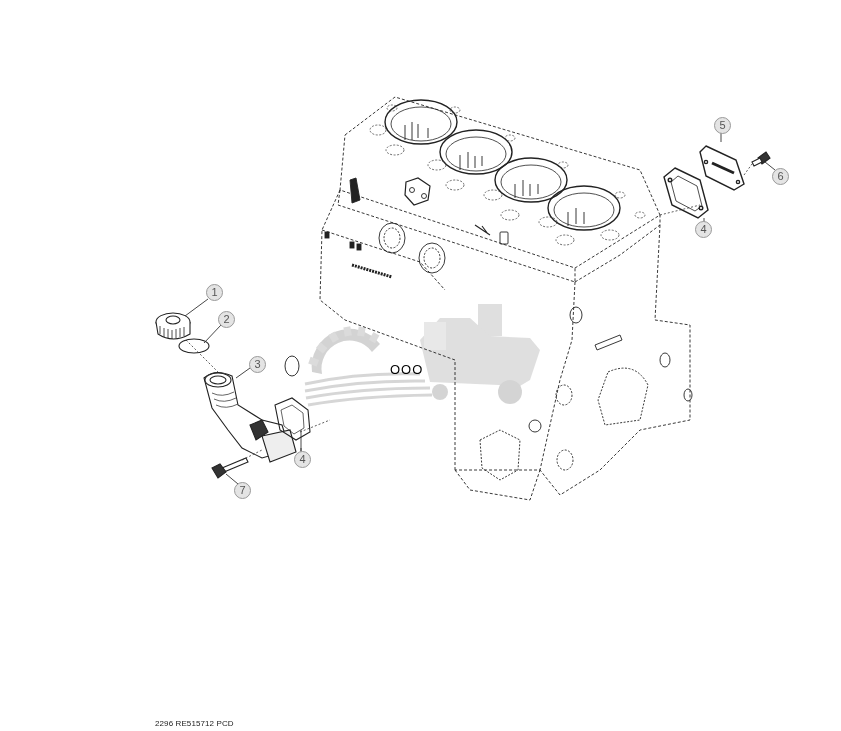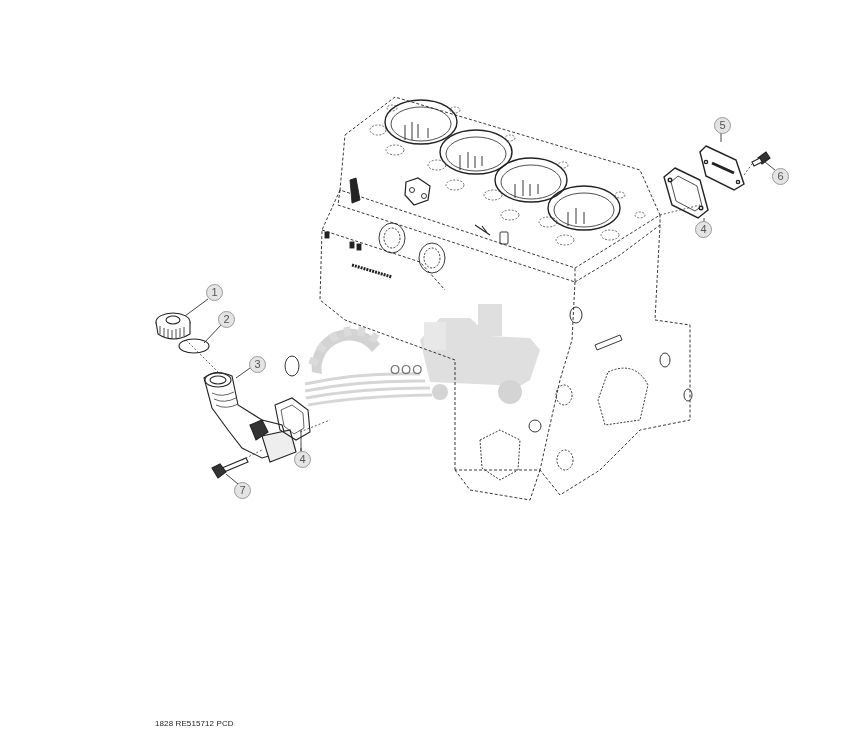--- a/index.html
+++ b/index.html
@@ -55,21 +55,21 @@
       color: #b8b8b8;
       letter-spacing: 1px;
       line-height: 34px;
     }
     .watermark-ooo {
       position: absolute;
       left: 390px;
       top: 362px;
       font-family: "Liberation Sans", sans-serif;
       font-size: 13px;
-      color: #737373;
+      color: #000000;
       letter-spacing: 1px;
     }
   </style>
 </head>
 <body>
 
 <div class="canvas">
 
   <svg class="drawing" viewBox="0 0 841 731" xmlns="http://www.w3.org/2000/svg">
 
@@ -250,14 +250,14 @@
 
   <div class="callout" style="left:206px; top:284px;">1</div>
   <div class="callout" style="left:218px; top:311px;">2</div>
   <div class="callout" style="left:249px; top:356px;">3</div>
   <div class="callout" style="left:294px; top:451px;">4</div>
   <div class="callout" style="left:695px; top:221px;">4</div>
   <div class="callout" style="left:714px; top:117px;">5</div>
   <div class="callout" style="left:772px; top:168px;">6</div>
   <div class="callout" style="left:234px; top:482px;">7</div>
 
-  <div class="footer-ref">1828  RE515712  PCD</div>
+  <div class="footer-ref">2296  RE515712  PCD</div>
 </div>
 
 </body></html>

